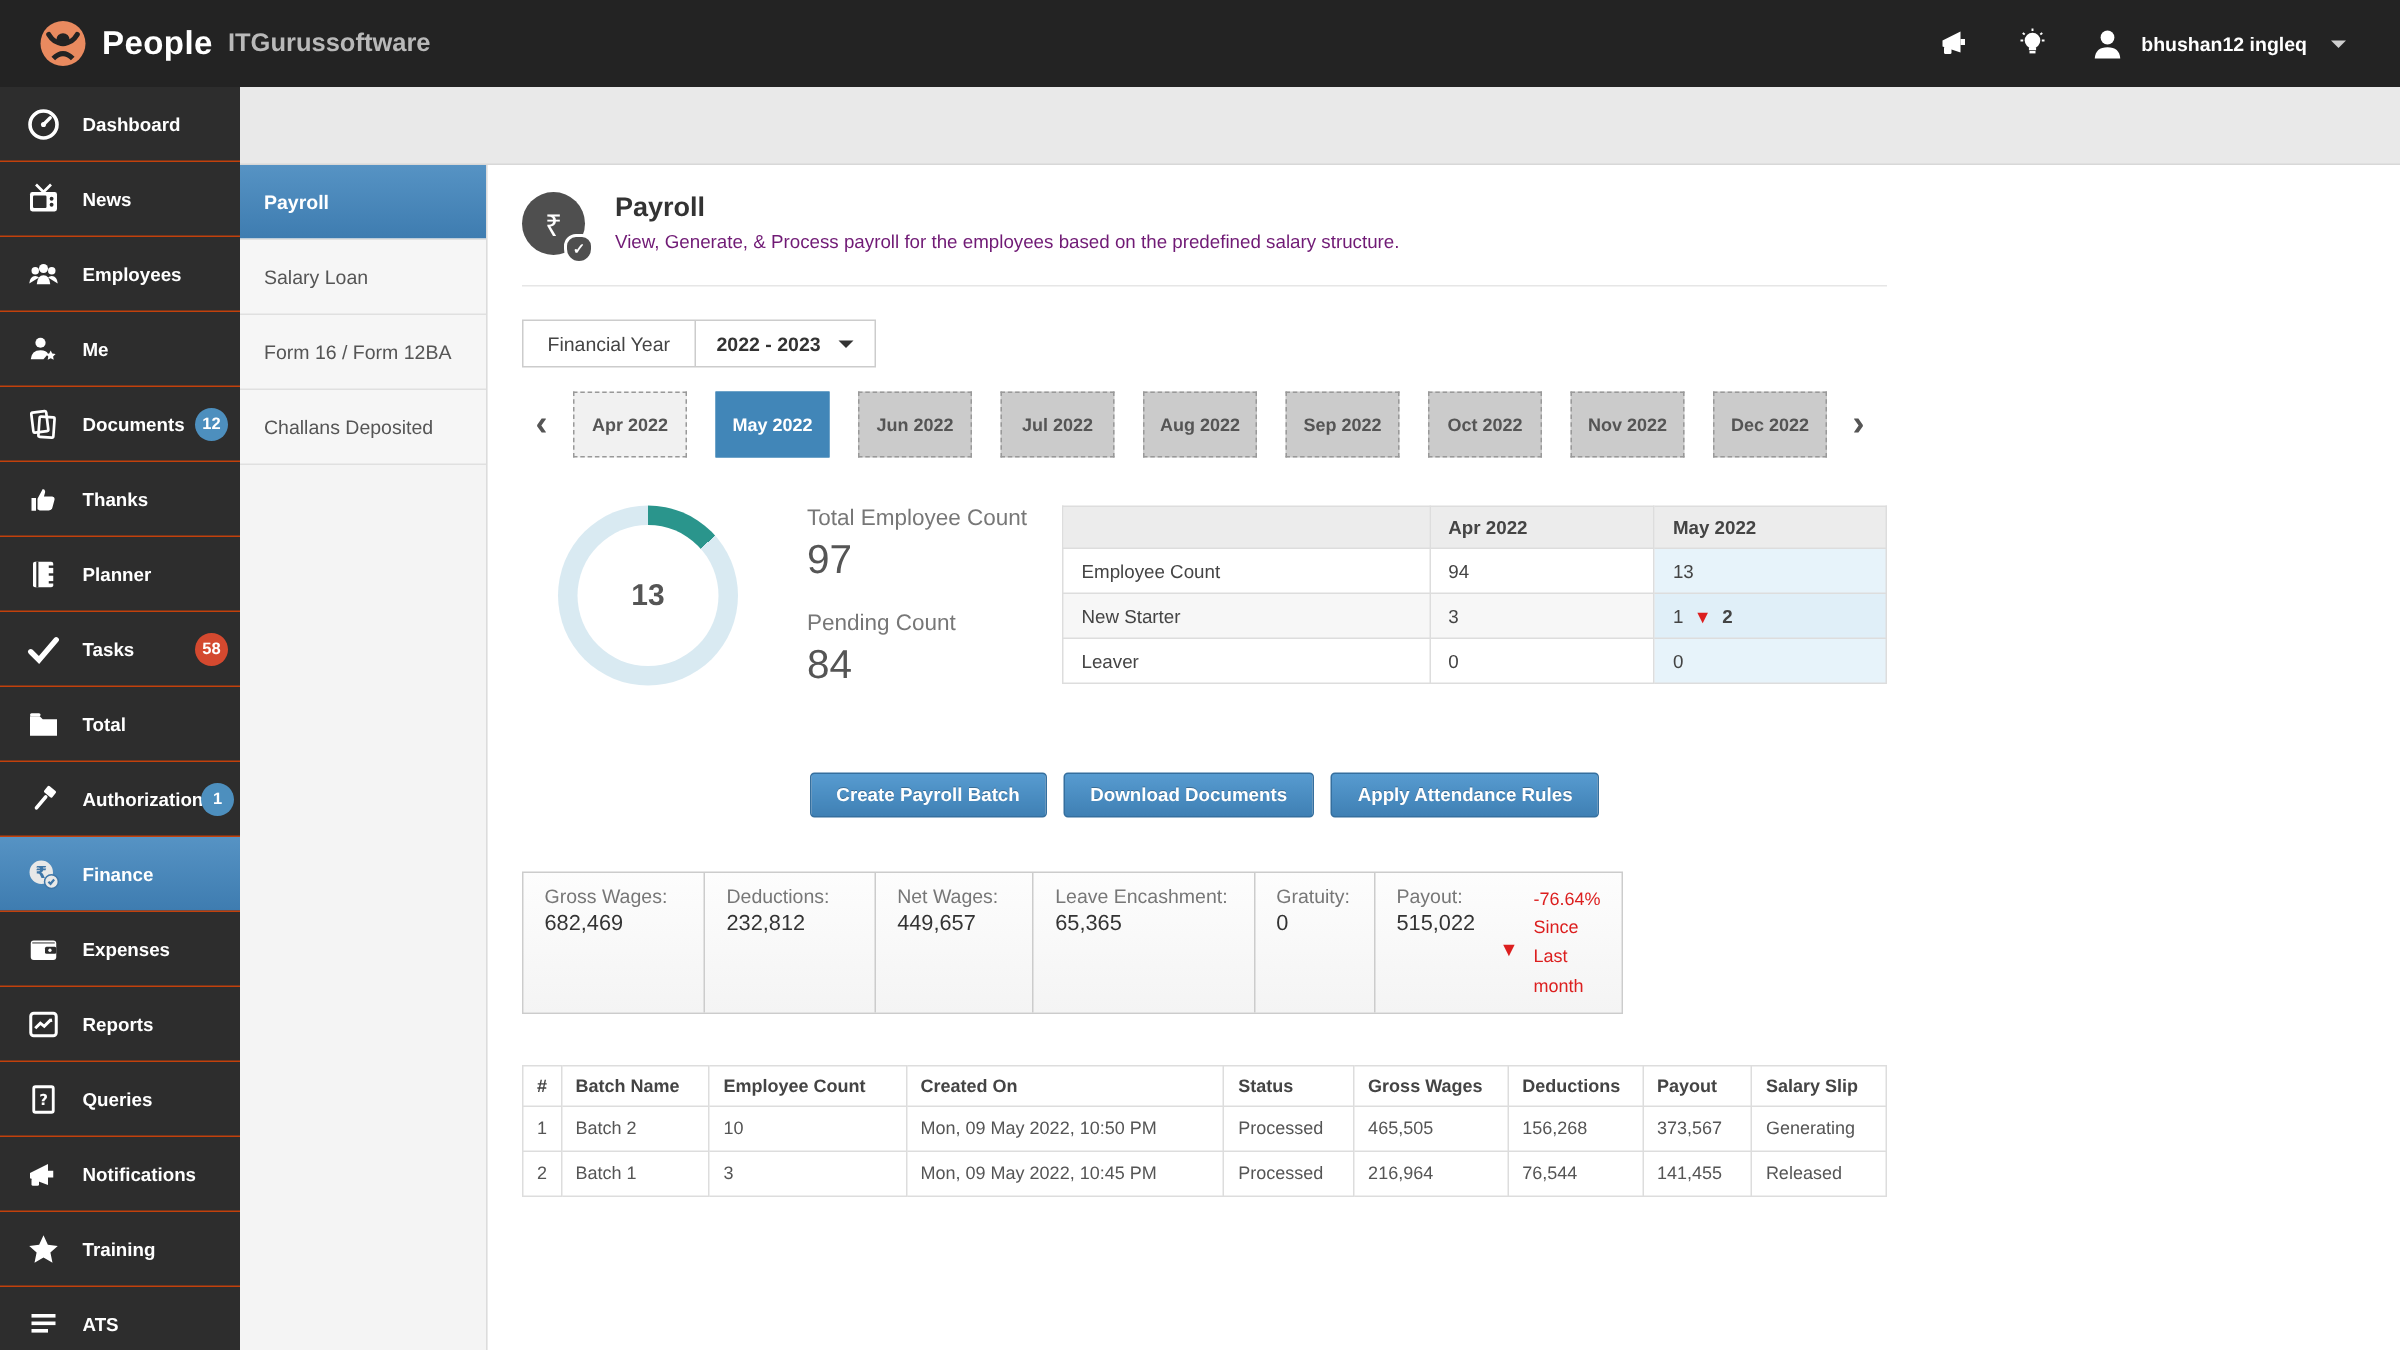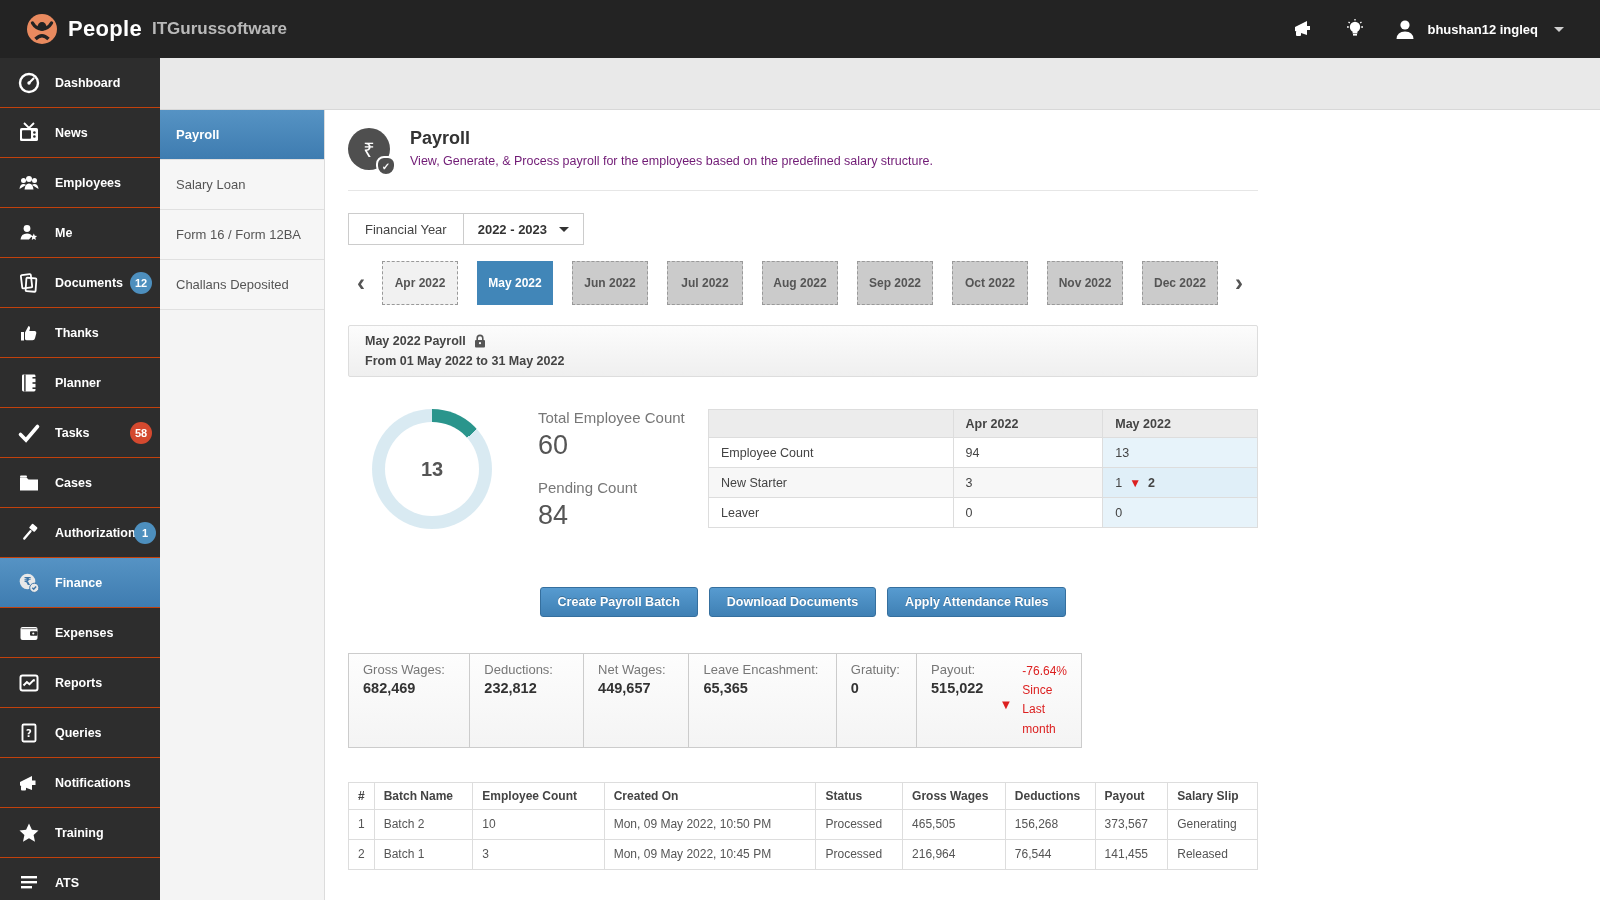--- a/index.html
+++ b/index.html
@@ -107,21 +107,21 @@
   .buttons-row { margin-top:38px; display:flex; justify-content:center; gap:11px; }
   .btn { height:30px; padding:0 17px; background:linear-gradient(#579bd0,#3f80b4); border:1px solid #356f9e;
     border-radius:3px; color:#fff; font-size:12.5px; font-weight:bold; cursor:pointer;
     text-shadow:0 -1px 0 rgba(0,0,0,.25); font-family:"Liberation Sans", sans-serif; }
 
   .summary-box { margin-top:36px; width:734px; border:1px solid #ccc; background:linear-gradient(#fdfdfd,#f4f4f4);
     display:flex; }
   .sum-cell { padding:8px 14px; border-right:1px solid #ccc; }
   .sum-cell:last-child { border-right:none; flex:1; }
   .sum-label { font-size:13px; color:#777; }
-  .sum-val { font-size:14.5px; font-weight:bold; color:#333; margin-top:3px; }
+  .sum-val { font-size:14.5px; font-weight:normal; color:#333; margin-top:3px; }
   .sum-w0{width:139px}.sum-w1{width:130px}.sum-w2{width:120px}.sum-w3{width:170px}.sum-w4{width:90px}
   .payout-cell { display:flex; }
   .delta { margin-left:16px; display:flex; align-items:center; }
   .delta .tri-down { font-size:13px; margin:8px 10px 0 0; }
   .delta-lines { font-size:12px; color:#dc1f1f; line-height:1.6; }
 
   .batch-table { margin-top:34px; width:910px; border:1px solid #ccc; font-size:12px; color:#555; }
   .batch-table th, .batch-table td { border:1px solid #ddd; text-align:left; padding:0 9px;
     white-space:nowrap; overflow:hidden; }
   .batch-table th { height:27px; color:#444; font-weight:bold; background:#fff; }
@@ -238,21 +238,21 @@
       <path d="M3.5 13.5 L9 19 L20.5 5.5" stroke="#fff" stroke-width="3.6" fill="none" stroke-linecap="round"></path>
     </svg>
     <span class="lbl">Tasks</span>
     <span class="badge badge-red">58</span>
   </div>
   <div class="side-item">
     <svg class="ic" viewBox="0 0 24 24">
       <path d="M3 6.5 L9.5 6.5 L11.5 8.5 L21 8.5 L21 19.5 L3 19.5 Z" fill="#fff"></path>
       <rect x="3" y="4.5" width="7" height="2" rx="1" fill="#fff"></rect>
     </svg>
-    <span class="lbl">Cases</span>
+    <span class="lbl">Total</span>
   </div>
   <div class="side-item overlap">
     <svg class="ic" viewBox="0 0 24 24">
       <g fill="#fff" transform="rotate(40 12 12)">
           <rect x="8.5" y="2.5" width="7" height="5.5" rx="1"></rect>
       <rect x="10.8" y="8.5" width="2.4" height="12" rx="1.2"></rect>
         </g>
     </svg>
     <span class="lbl">Authorizations</span>
     <span class="badge badge-blue">1</span>
@@ -364,40 +364,29 @@
         <button class="month-btn future">Jul 2022</button>
         <button class="month-btn future">Aug 2022</button>
         <button class="month-btn future">Sep 2022</button>
         <button class="month-btn future">Oct 2022</button>
         <button class="month-btn future">Nov 2022</button>
         <button class="month-btn future">Dec 2022</button>
       </div>
       <span class="month-nav">›</span>
     </div>
 
-    <div class="lockbox">
-      <div class="l1">
-        <span>May 2022 Payroll</span>
-        <svg width="12" height="14" viewBox="0 0 12 14">
-          <rect x="1" y="6" width="10" height="7.5" rx="1" fill="#555"></rect>
-          <path d="M3.2 6 V4.2 a2.8 2.8 0 0 1 5.6 0 V6" stroke="#555" stroke-width="1.6" fill="none"></path>
-          <circle cx="6" cy="9.2" r="1.1" fill="#fff"></circle>
-        </svg>
-      </div>
-      <div class="l2">From 01 May 2022 to 31 May 2022</div>
-    </div>
 
     <div class="stats-row">
       <div class="donut-wrap">
         <div class="donut" style="background: conic-gradient(rgb(42, 149, 140) 0deg, rgb(42, 149, 140) 48.2474deg, rgb(217, 234, 242) 48.2474deg, rgb(217, 234, 242) 360deg);"></div>
         <div class="donut-hole">13</div>
       </div>
       <div class="stat-labels">
         <div class="stat-name">Total Employee Count</div>
-        <div class="stat-val">60</div>
+        <div class="stat-val">97</div>
         <div class="stat-name">Pending Count</div>
         <div class="stat-val">84</div>
       </div>
 
       <table class="compare-table">
         <tbody>
             <tr>
           <th class="c0"></th>
           <th class="c1">Apr 2022</th>
           <th class="c2">May 2022</th>

